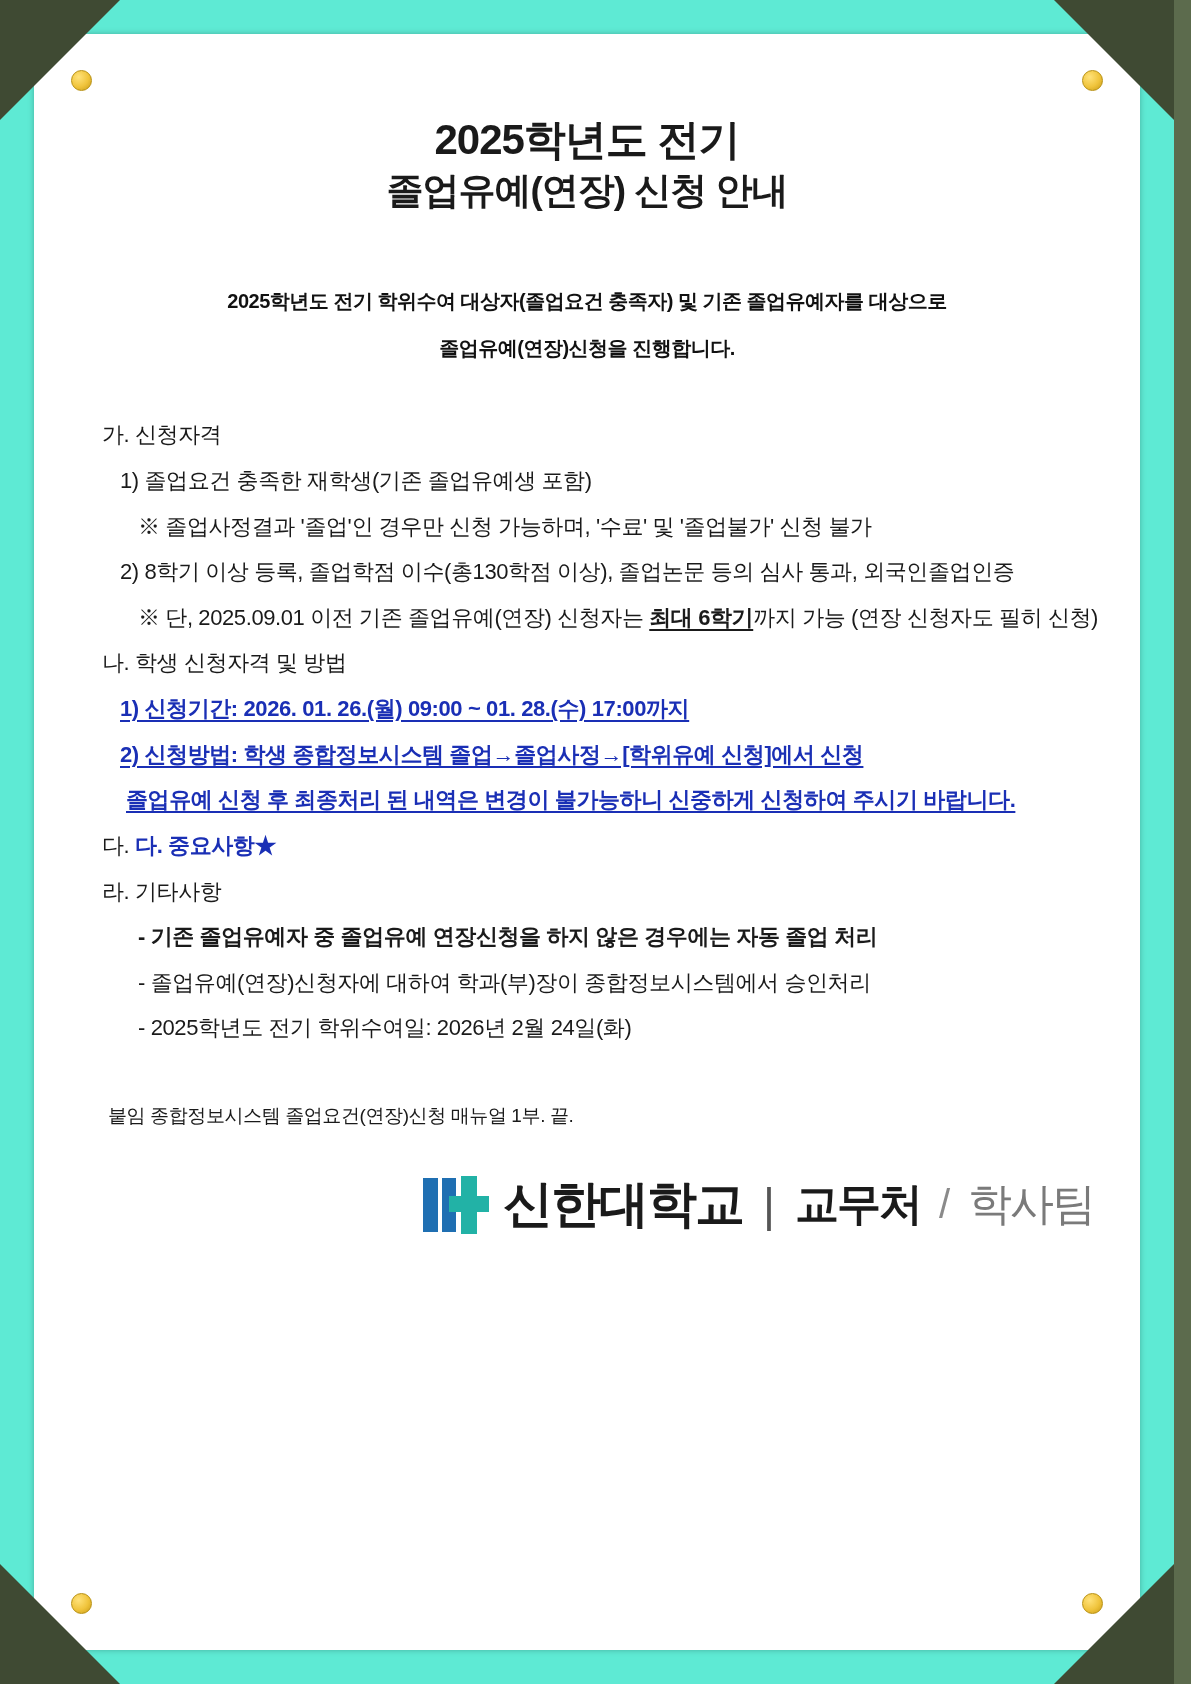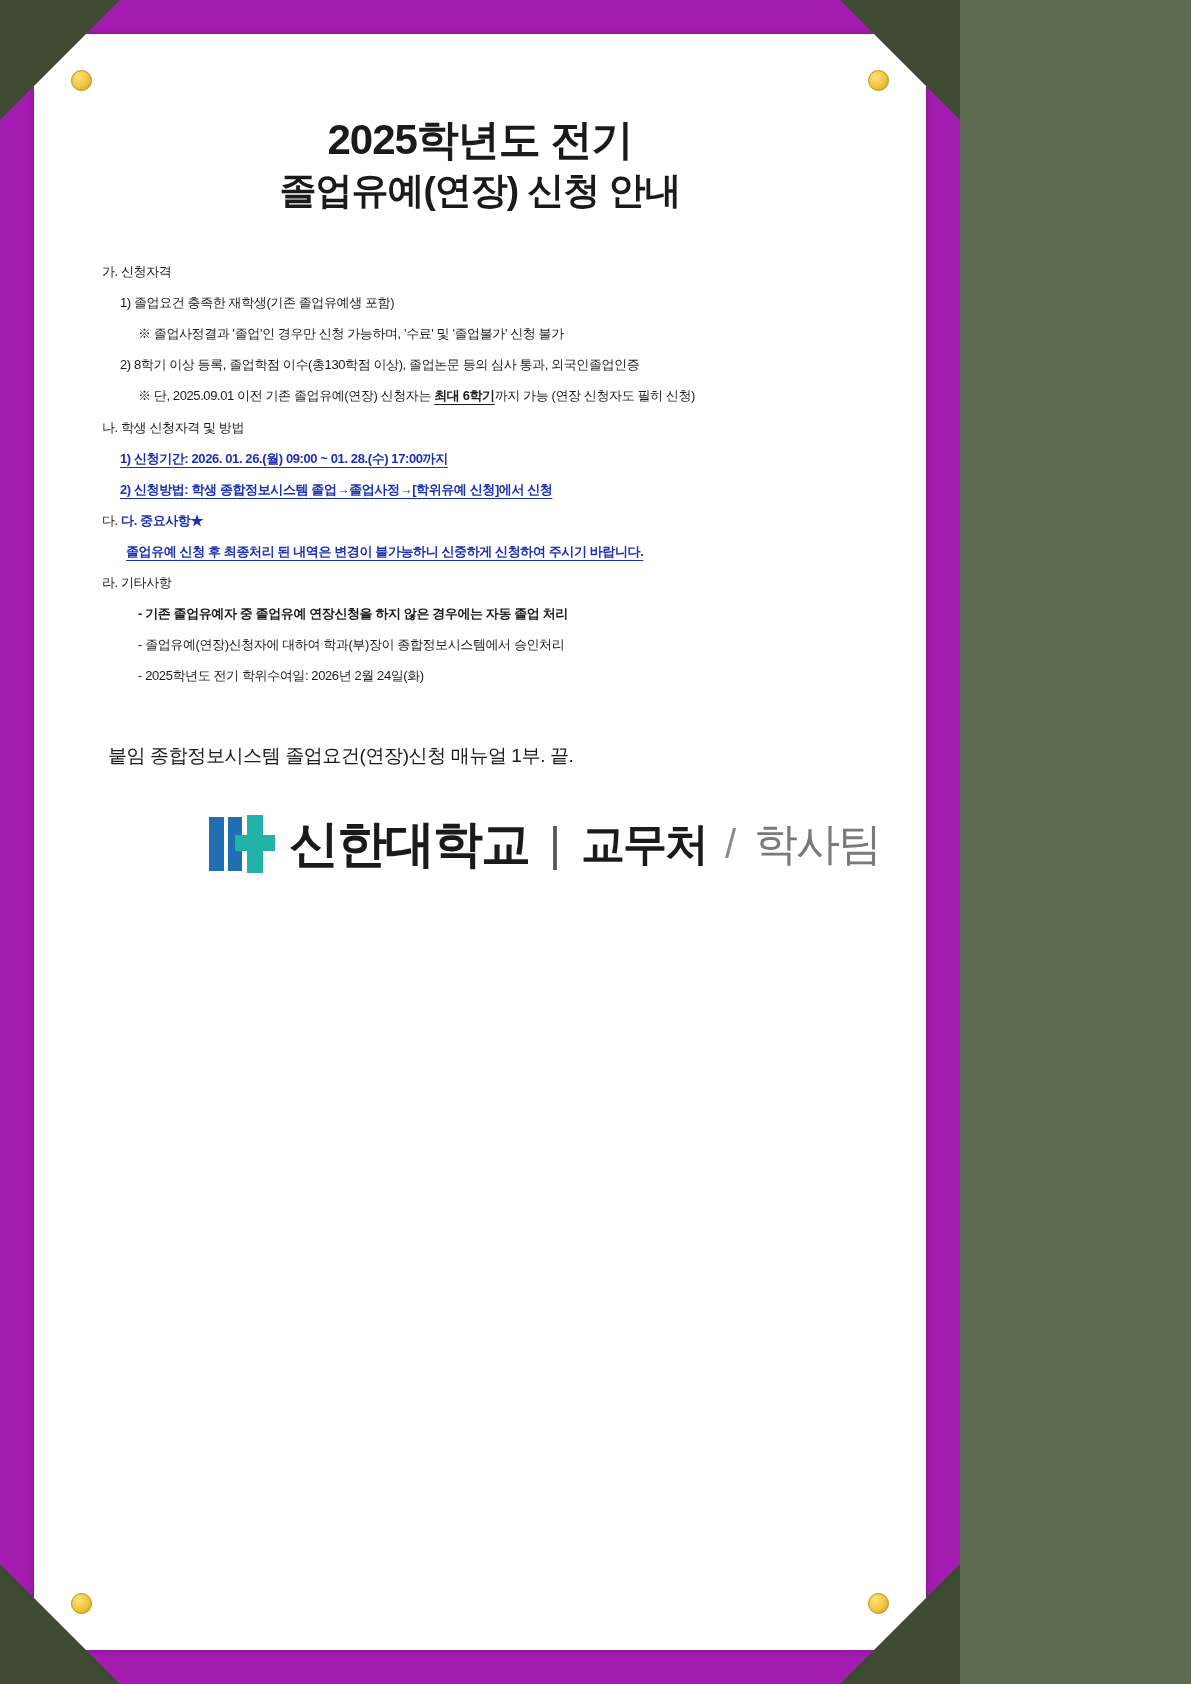--- a/index.html
+++ b/index.html
@@ -9,23 +9,23 @@
   body {
     width: 1191px;
     height: 1684px;
     background: #5c6b4d;
     font-family: "Liberation Sans", sans-serif;
     overflow: hidden;
   }
 
   .poster-frame {
     position: relative;
-    width: 960px;
+    width: 1174px;
     height: 1684px;
-    background: #a21caf;
+    background: #5eead4;
     box-sizing: border-box;
     text-decoration: underline;
   }
 
   
   .corner {
     position: absolute;
     width: 120px;
     height: 120px;
     background: #3f4a33;
@@ -88,21 +88,21 @@
     margin-top: 62px;
     font-size: 20px;
     font-weight: bold;
     color: #111;
     line-height: 2.35;
     letter-spacing: -0.5px;
   }
 
   .body-block {
     margin-top: 40px;
-    font-size: 13px;
+    font-size: 22px;
     color: #1a1a1a;
     letter-spacing: -0.4px;
   }
   .row {
     line-height: 1.62;
     padding: 5px 0;
     white-space: nowrap;
   }
   .i0 { padding-left: 22px; }
   .i1 { padding-left: 40px; }
@@ -183,37 +183,41 @@
   <div class="corner br"></div>
 
   <div class="paper">
     <div class="content">
 
       <div class="title-block">
         <div class="title-line">2025학년도 전기</div>
         <div class="title-line big">졸업유예(연장) 신청 안내</div>
       </div>
 
+      <div class="lead">
+        <div>2025학년도 전기 학위수여 대상자(졸업요건 충족자) 및 기존 졸업유예자를 대상으로</div>
+        <div>졸업유예(연장)신청을 진행합니다.</div>
+      </div>
 
       <div class="body-block">
 
         <div class="row i0">가. 신청자격</div>
         <div class="row i1">1) 졸업요건 충족한 재학생(기존 졸업유예생 포함)</div>
         <div class="row i2">※ 졸업사정결과 '졸업'인 경우만 신청 가능하며, '수료' 및 '졸업불가' 신청 불가</div>
         <div class="row i1">2) 8학기 이상 등록, 졸업학점 이수(총130학점 이상), 졸업논문 등의 심사 통과, 외국인졸업인증</div>
 
 
         <div class="row i2"><span>※ 단, 2025.09.01 이전 기존 졸업유예(연장) 신청자는 </span><span class="b u">최대 6학기</span><span>까지 가능 (연장 신청자도 필히 신청)</span></div>
 
         <div class="row i0">나. 학생 신청자격 및 방법</div>
         <div class="row i1 bluebold u">1) 신청기간: 2026. 01. 26.(월) 09:00 ~ 01. 28.(수) 17:00까지</div>
         <div class="row i1 bluebold u">2) 신청방법: 학생 종합정보시스템 졸업→졸업사정→[학위유예 신청]에서 신청</div>
 
+        <div class="row i4 bluebold u">졸업유예 신청 후 최종처리 된 내역은 변경이 불가능하니 신중하게 신청하여 주시기 바랍니다.</div>
         <div class="row i0"><span>다. </span><span class="bluebold">다. 중요사항★</span></div>
-        <div class="row i4 bluebold u">졸업유예 신청 후 최종처리 된 내역은 변경이 불가능하니 신중하게 신청하여 주시기 바랍니다.</div>
 
         <div class="row i0">라. 기타사항</div>
         <div class="row i2 b">- 기존 졸업유예자 중 졸업유예 연장신청을 하지 않은 경우에는 자동 졸업 처리</div>
         <div class="row i2">- 졸업유예(연장)신청자에 대하여 학과(부)장이 종합정보시스템에서 승인처리</div>
         <div class="row i2">- 2025학년도 전기 학위수여일: 2026년 2월 24일(화)</div>
 
       </div>
 
       <div class="note-block">붙임  종합정보시스템 졸업요건(연장)신청 매뉴얼 1부.  끝.</div>
 

